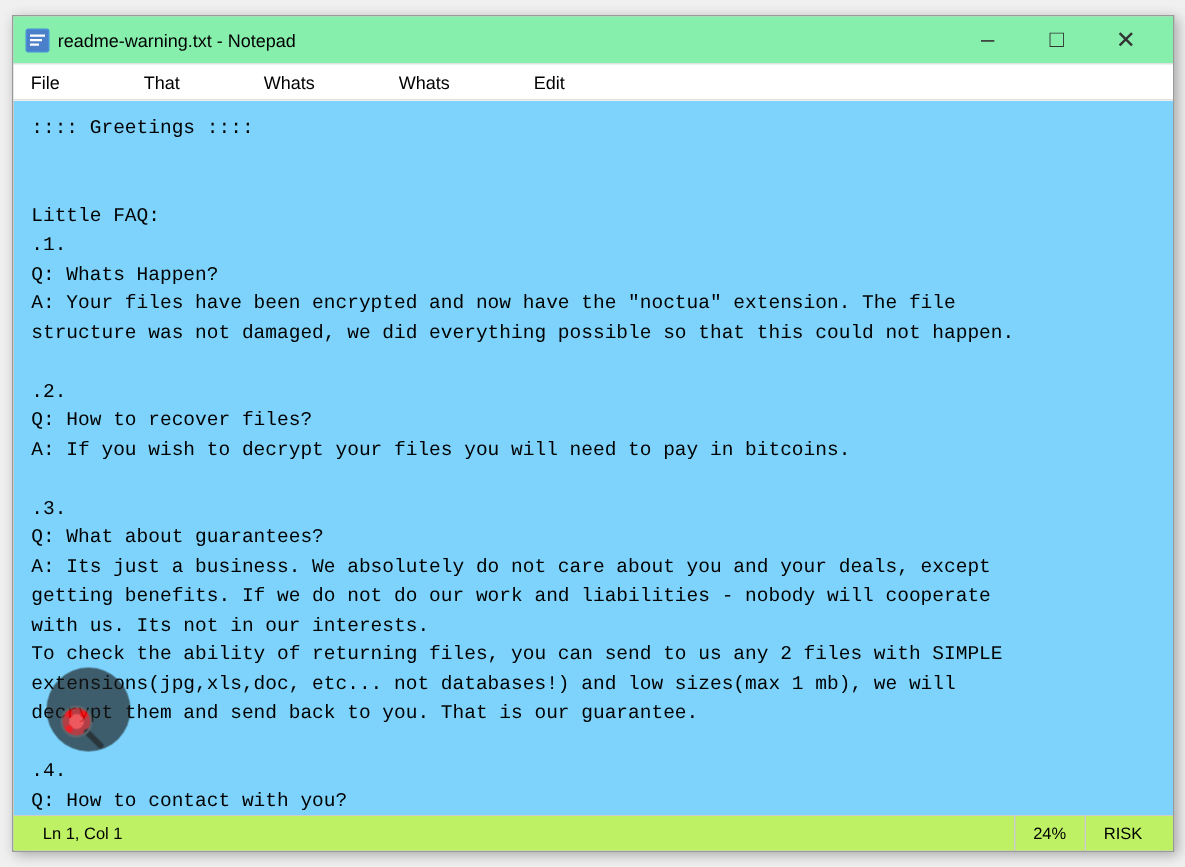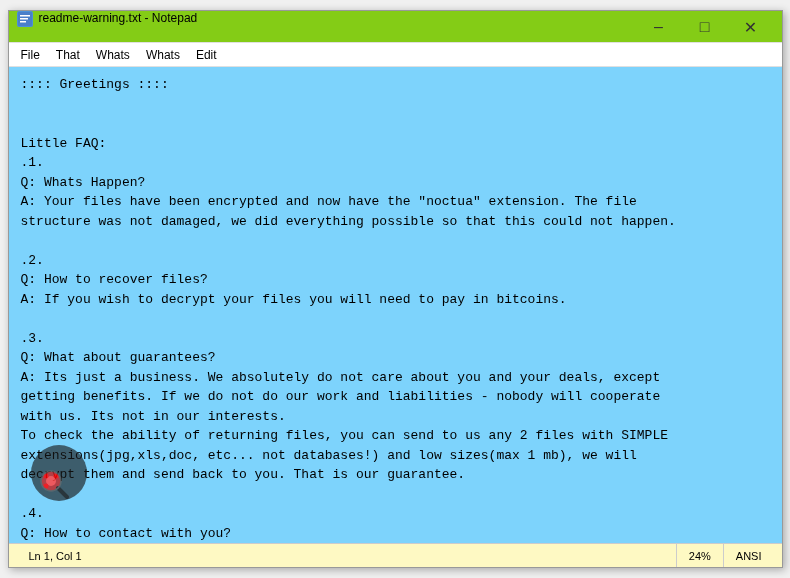--- a/index.html
+++ b/index.html
@@ -22,23 +22,23 @@
       background: #fff;
       border: 1px solid #999;
       display: flex;
       flex-direction: column;
       box-shadow: 2px 2px 8px rgba(0,0,0,0.3);
     }
 
     
     .title-bar {
       height: 32px;
-      background: #84cc16;
-      display: flex;
-      align-items: flex-start;
+      background: #86efac;
+      display: flex;
+      align-items: center;
       padding: 0 8px;
       border-bottom: 1px solid #e0e0e0;
       user-select: none;
     }
 
     .title-bar-icon {
       width: 16px;
       height: 16px;
       margin-right: 6px;
       background: #4a90d9;
@@ -78,20 +78,21 @@
     }
 
     
     .menu-bar {
       height: 24px;
       background: #fff;
       display: flex;
       align-items: center;
       padding: 0 4px;
       border-bottom: 1px solid #e0e0e0;
+      gap: 40px;
     }
 
     .menu-item {
       padding: 2px 8px;
       font-family: 'Segoe UI', sans-serif;
       font-size: 12px;
       cursor: pointer;
       border-radius: 2px;
     }
 
@@ -124,21 +125,21 @@
       border-left: 1px solid #ccc;
     }
     .text-content::-webkit-scrollbar-thumb {
       background: #c0c0c0;
       border: 1px solid #999;
     }
 
     
     .status-bar {
       height: 24px;
-      background: #fef9c3;
+      background: #bef264;
       border-top: 1px solid #ccc;
       display: flex;
       align-items: center;
       padding: 0 8px;
       font-family: 'Segoe UI', sans-serif;
       font-size: 11px;
       color: #000;
     }
 
     .status-section {
@@ -264,16 +265,16 @@
   </div>
 
   <div class="status-bar">
     <div class="status-section">
       <span>Ln 1, Col 1</span>
     </div>
     <div class="status-section">
       <span>24%</span>
     </div>
     <div class="status-section" style="border-right:none;">
-      <span>ANSI</span>
+      <span>RISK</span>
     </div>
   </div>
 </div>
 
 </body></html>

